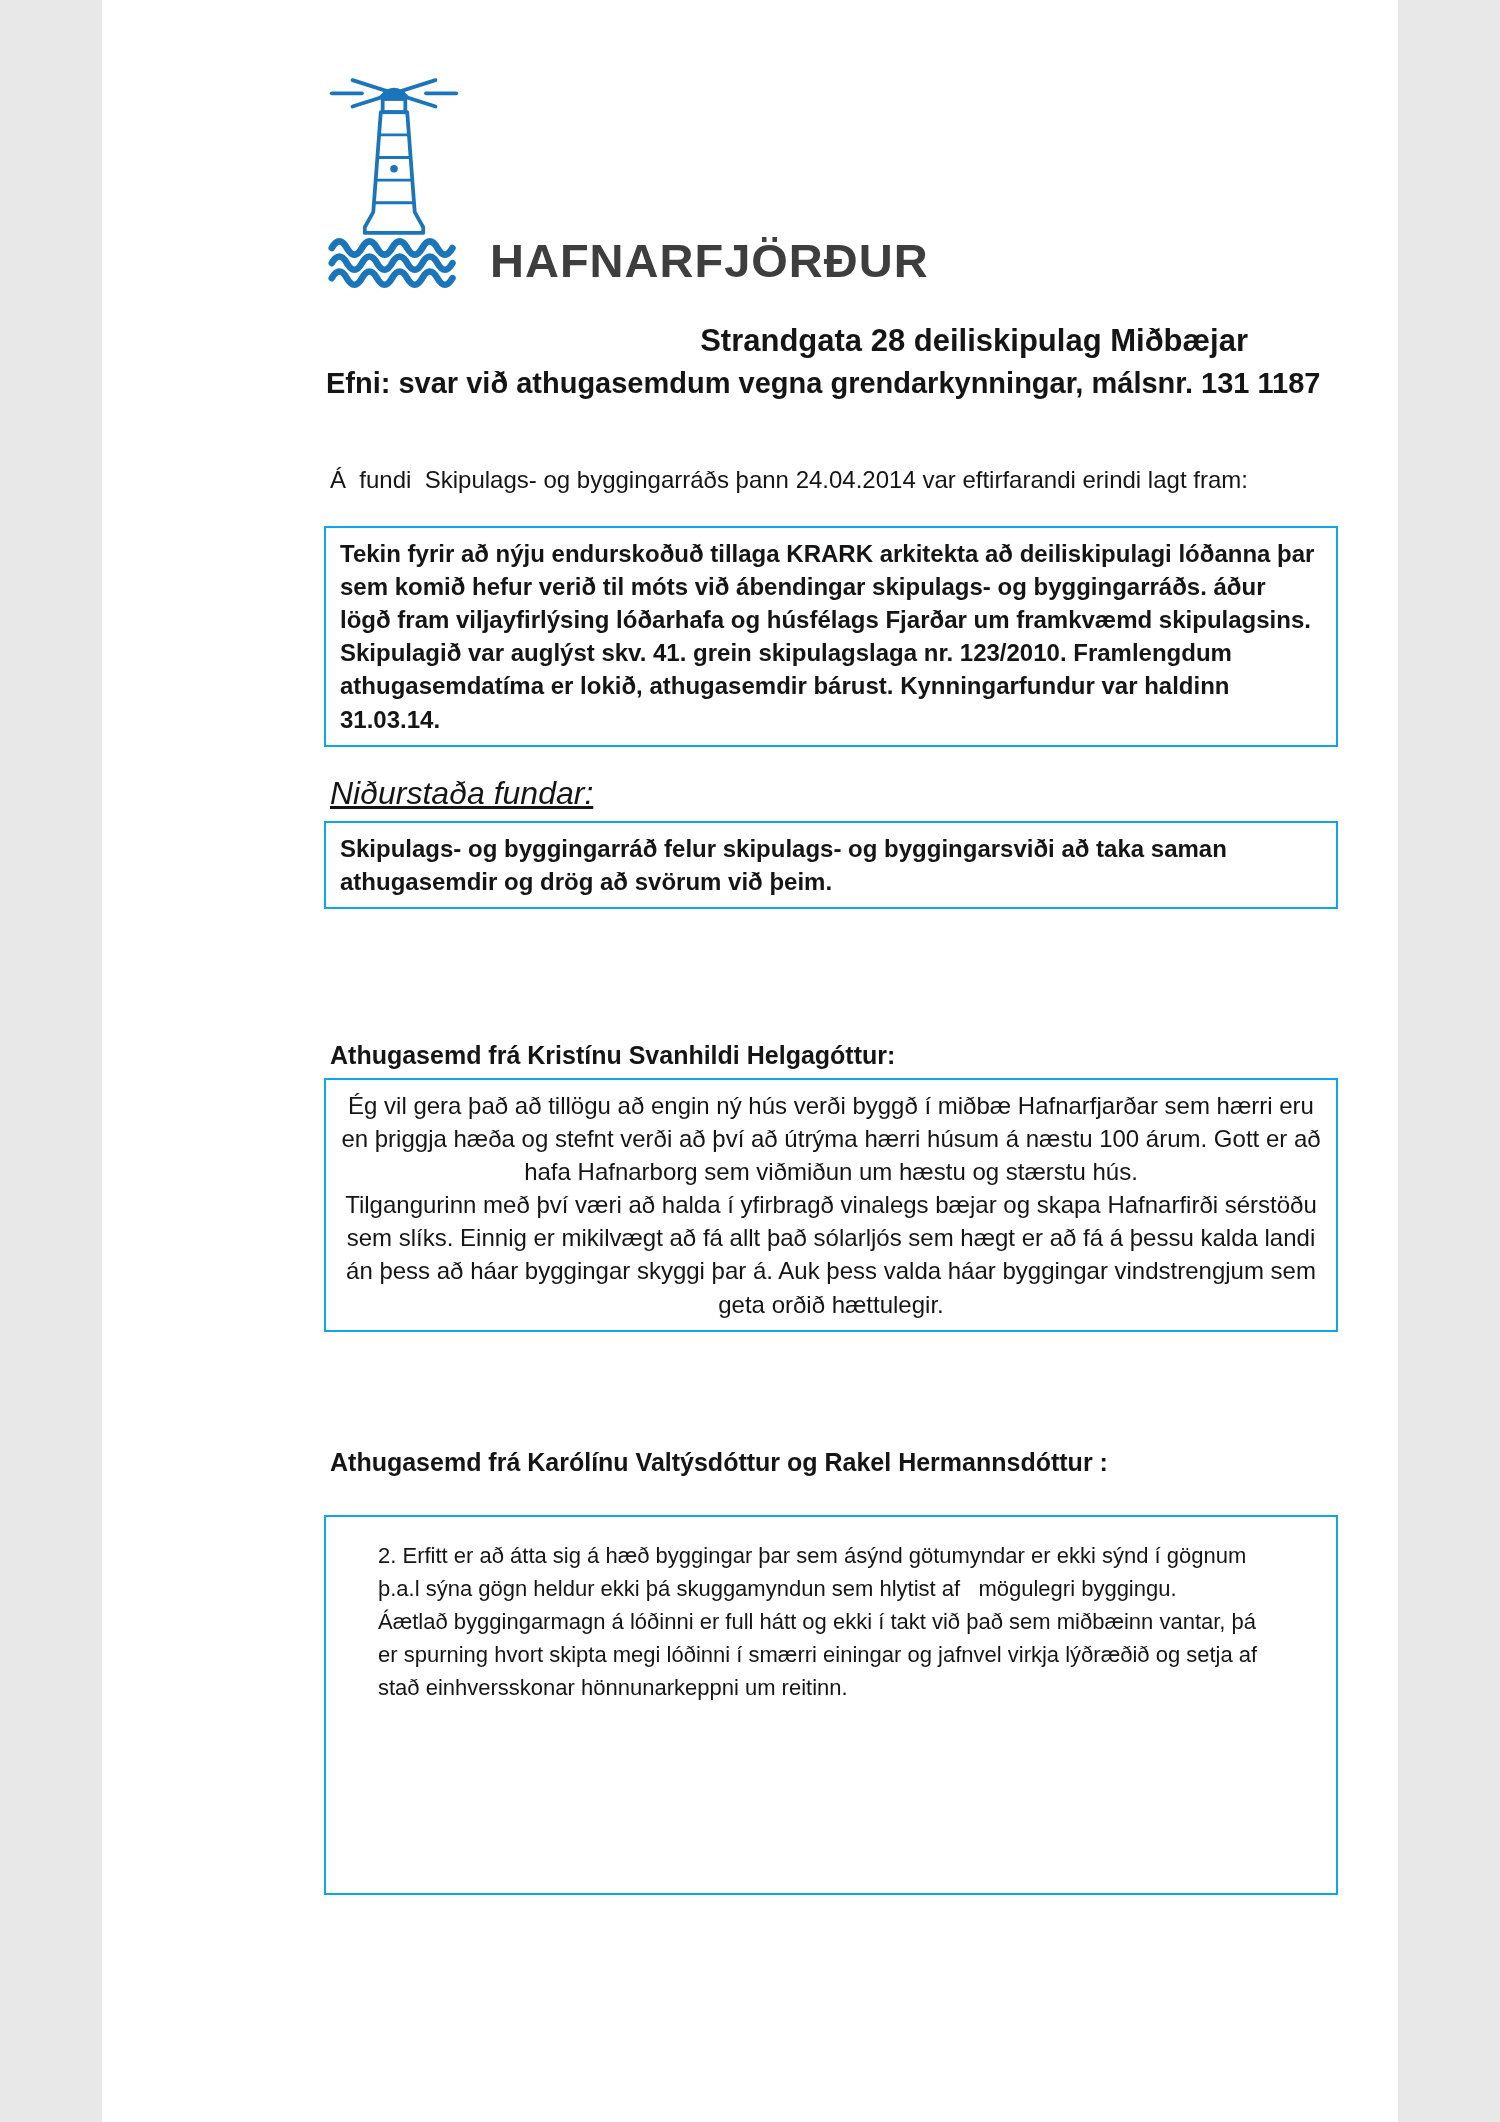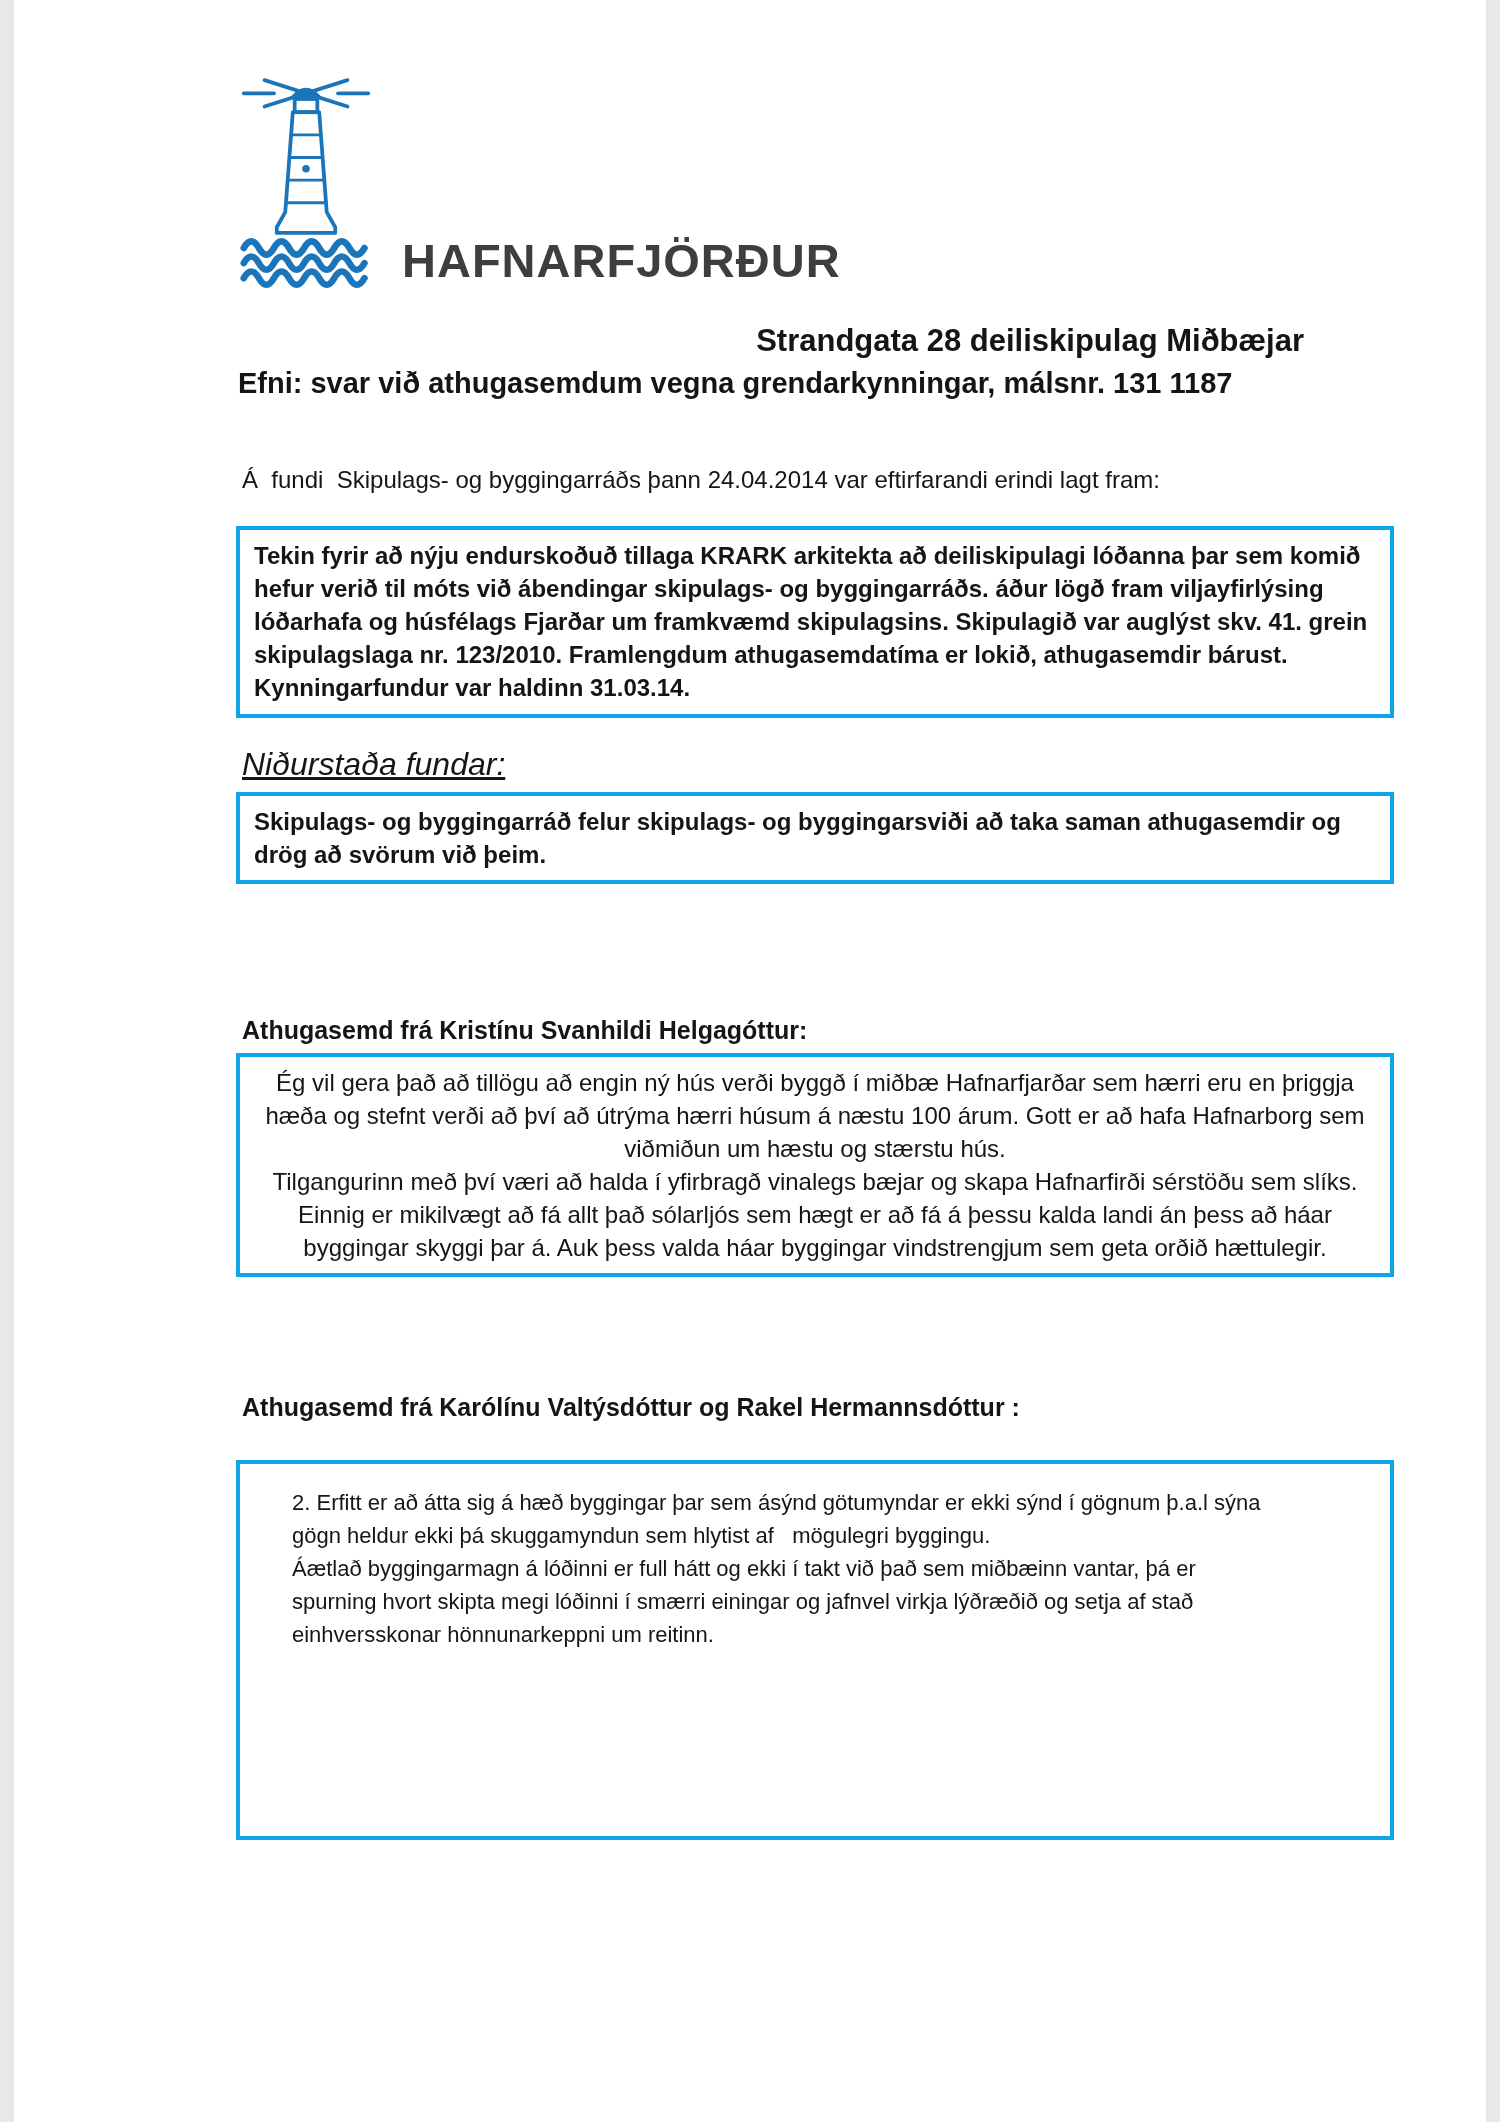--- a/index.html
+++ b/index.html
@@ -1,23 +1,23 @@
 <!DOCTYPE html>
 <html><head>
 <meta charset="utf-8">
 <style>
   html, body { margin: 0; padding: 0; background: #e8e8e8; }
   .page {
     position: relative;
-    width: 1472px;
+    width: 1296px;
     height: 2122px;
     margin: 0 auto;
     background: #ffffff;
     box-sizing: border-box;
-    padding: 72px 92px 0 222px;
+    padding: 72px 60px 0 222px;
     font-family: "Liberation Sans", sans-serif;
     color: #151515;
     overflow: hidden;
   }
   .logo-row {
     display: flex;
     align-items: flex-end;
     gap: 30px;
     height: 222px;
     margin-left: 4px;
@@ -42,21 +42,21 @@
     font-size: 29px;
     font-weight: bold;
   }
   .intro {
     margin: 66px 0 0 6px;
     font-size: 24px;
     white-space: pre-wrap;
   }
   .box {
     box-sizing: border-box;
-    border: 4px solid #0ea5e9;
+    border: 2px solid #0ea5e9;
     padding: 9px 14px;
     font-size: 24px;
     line-height: 1.38;
   }
   .box p { margin: 0; }
   .box-bold { font-weight: bold; }
   .box-proposal { margin-top: 32px; }
   .conclusion-label {
     margin: 28px 0 0 6px;
     font-size: 32px;

